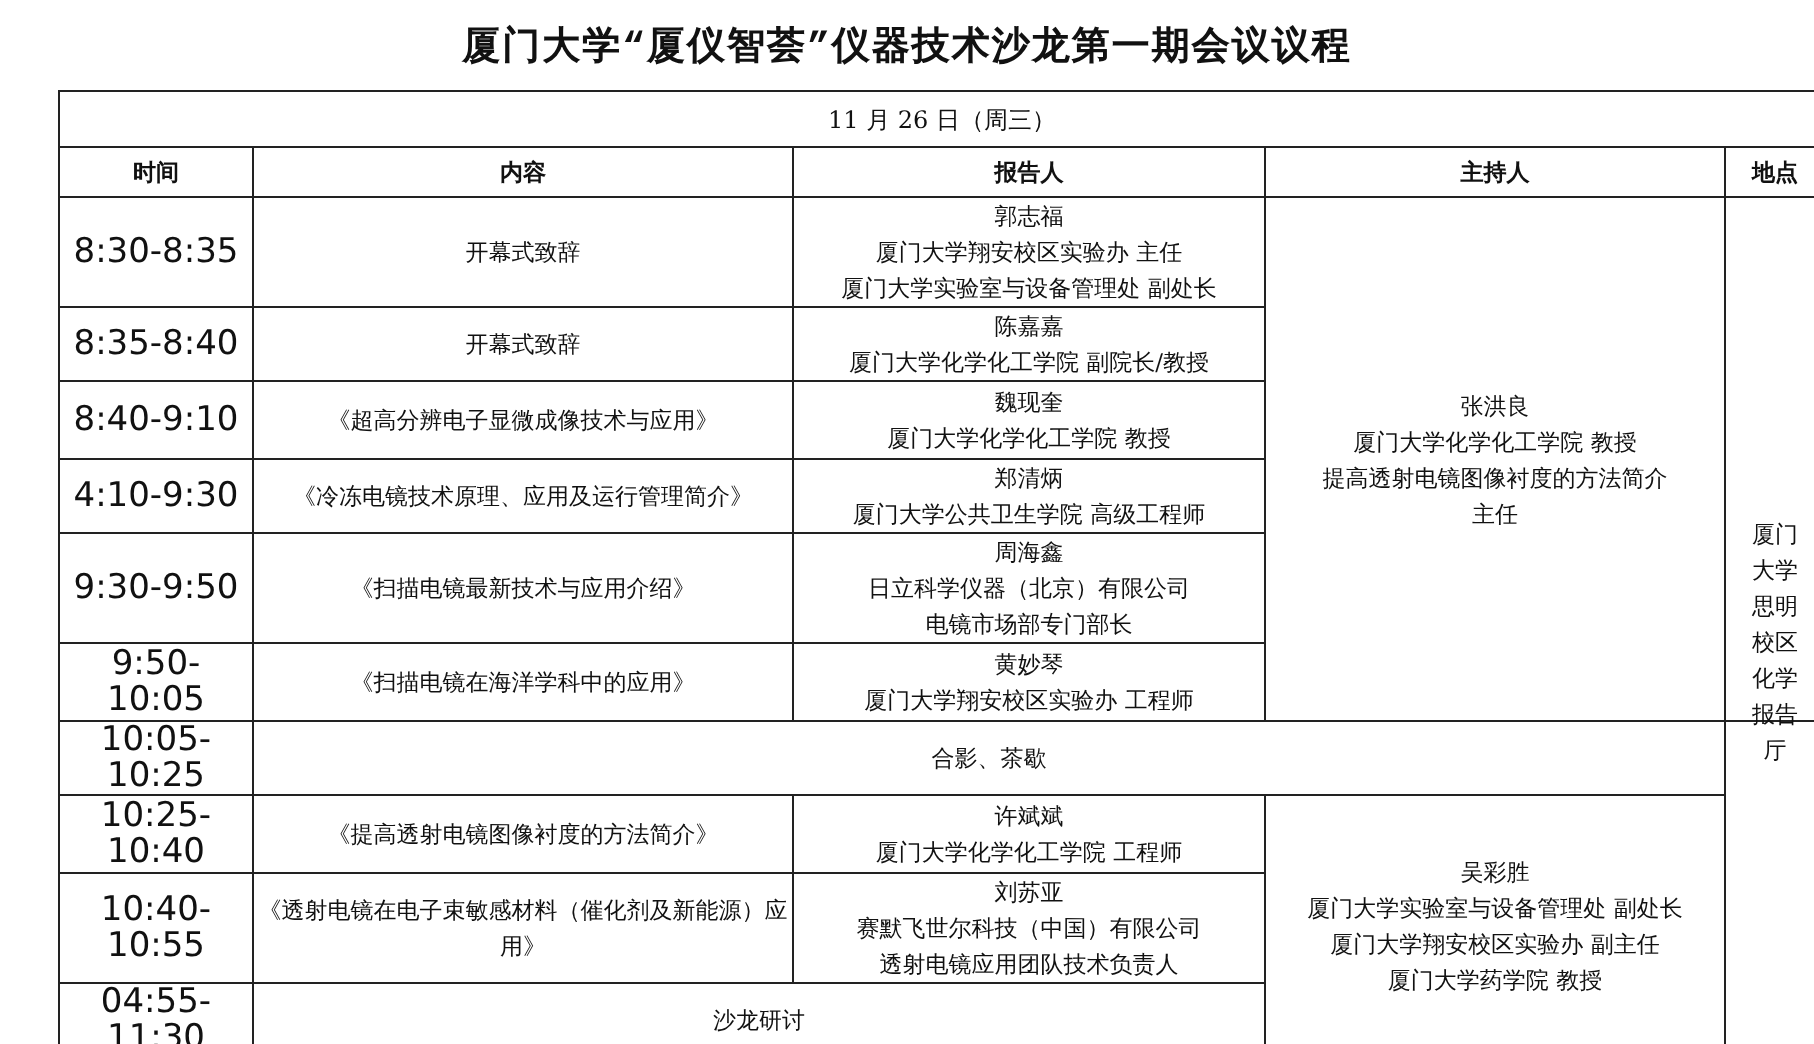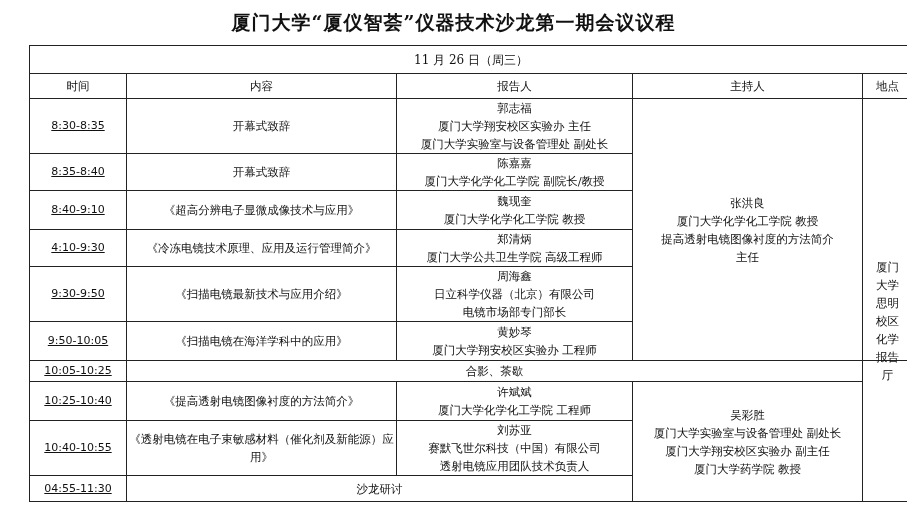--- a/index.html
+++ b/index.html
@@ -1,26 +1,26 @@
 <!DOCTYPE html>
 <html><head>
 <meta charset="utf-8">
 <style>
   html, body { margin:0; padding:0; background:#ffffff; }
   body { width:907px; height:522px; position:relative; overflow:hidden;
          font-family:"DejaVu Serif", "Liberation Serif", serif; color:#111; }
   .title { position:absolute; left:0; top:10px; width:907px; text-align:center;
-           font-size:19px; font-weight:bold; letter-spacing:1px; }
+           font-size:19px; font-weight:bold; letter-spacing:1px;font-family:Liberation Mono, monospace; }
   table.agenda { position:absolute; left:13px; top:45px; width:883px;
                  border-collapse:collapse; table-layout:fixed; font-size:11.5px;margin-left:16px; }
   table.agenda td, table.agenda th { border:1px solid #222; text-align:center;
                  vertical-align:middle; padding:0 2px; line-height:18px; font-weight:normal; }
-  table.agenda th { font-weight:normal; height:24px; }
+  table.agenda th { font-weight:bold; height:24px; }
   .daterow td { height:27px; font-weight:bold; font-size:12px; border-color:#555; }
-  .time { font-family:"DejaVu Sans", "Liberation Sans", sans-serif; font-size:11px;text-decoration:underline; }
+  .time { font-family:"DejaVu Sans", "Liberation Sans", sans-serif; font-size:17px; }
   .line { display:block; }
   .venue { line-height:19px; }
 </style>
 </head>
 <body>
 
 <div class="title">厦门大学“厦仪智荟”仪器技术沙龙第一期会议议程</div>
 
 <table class="agenda">
   <colgroup>

